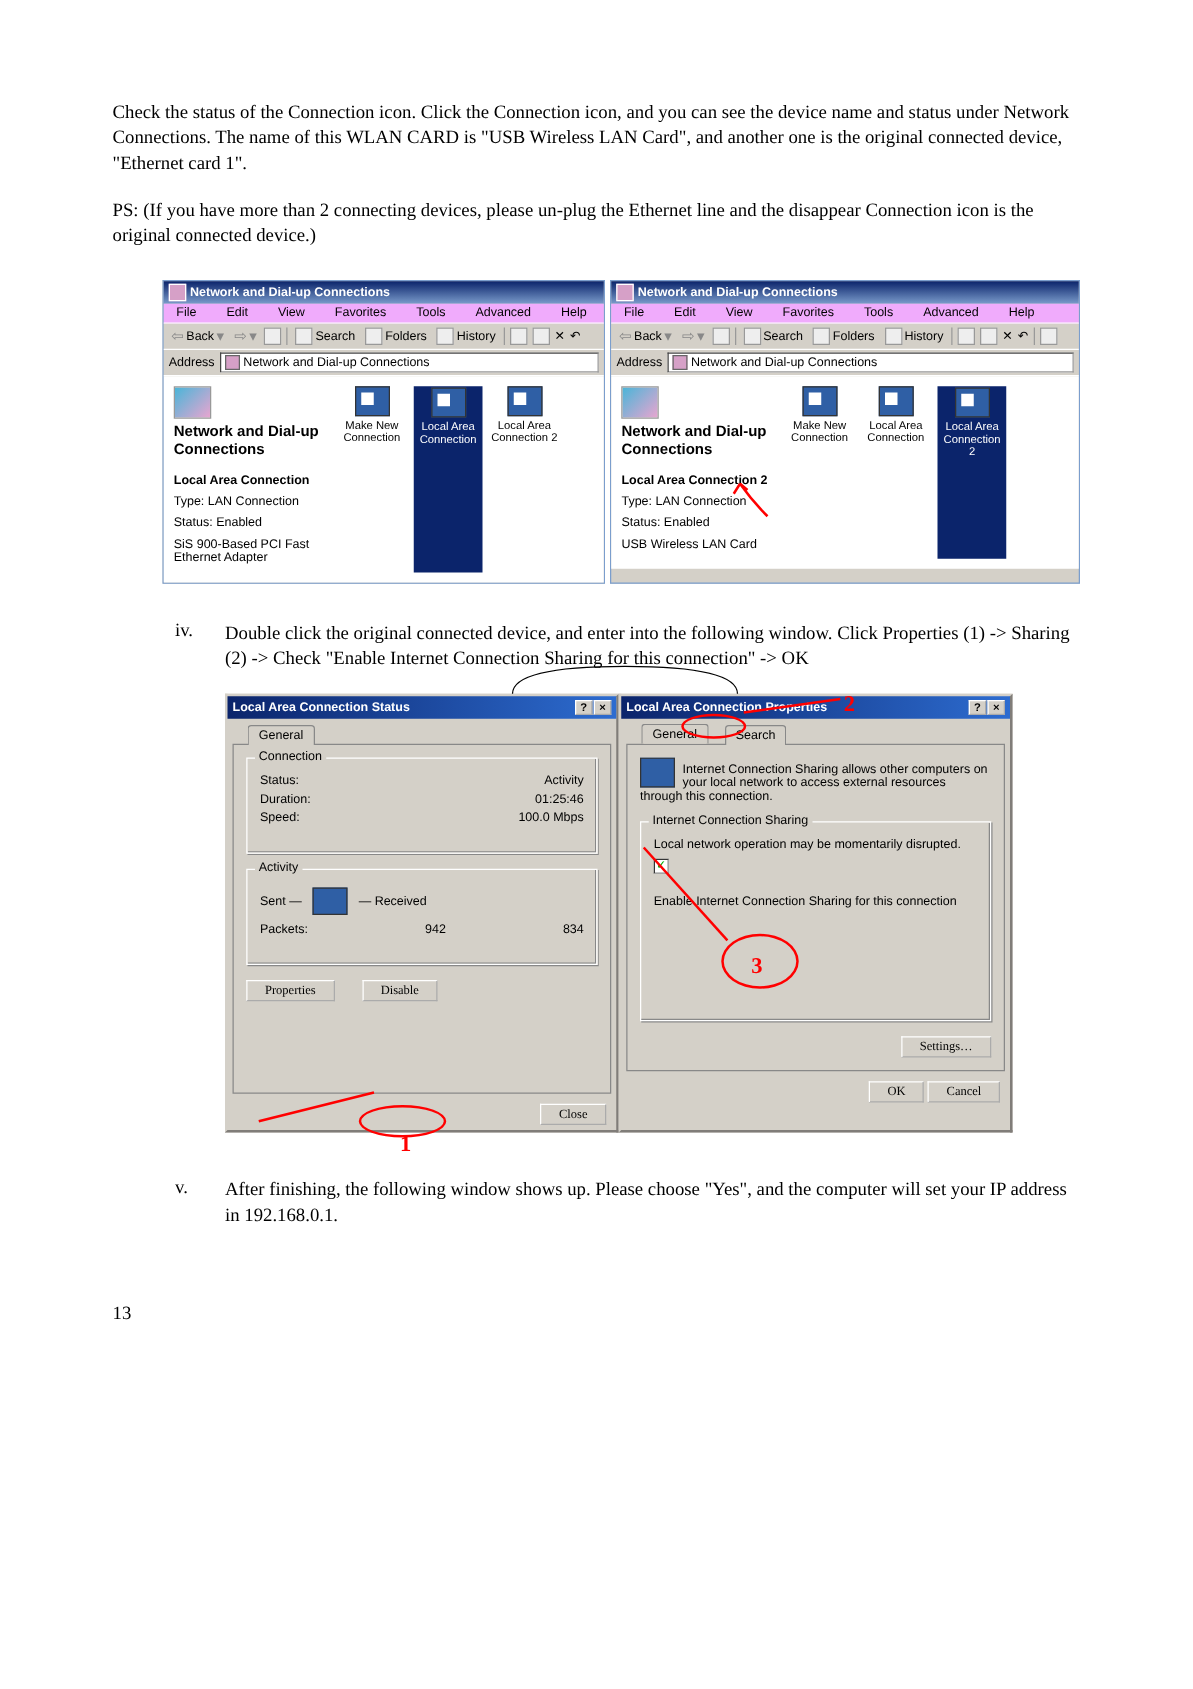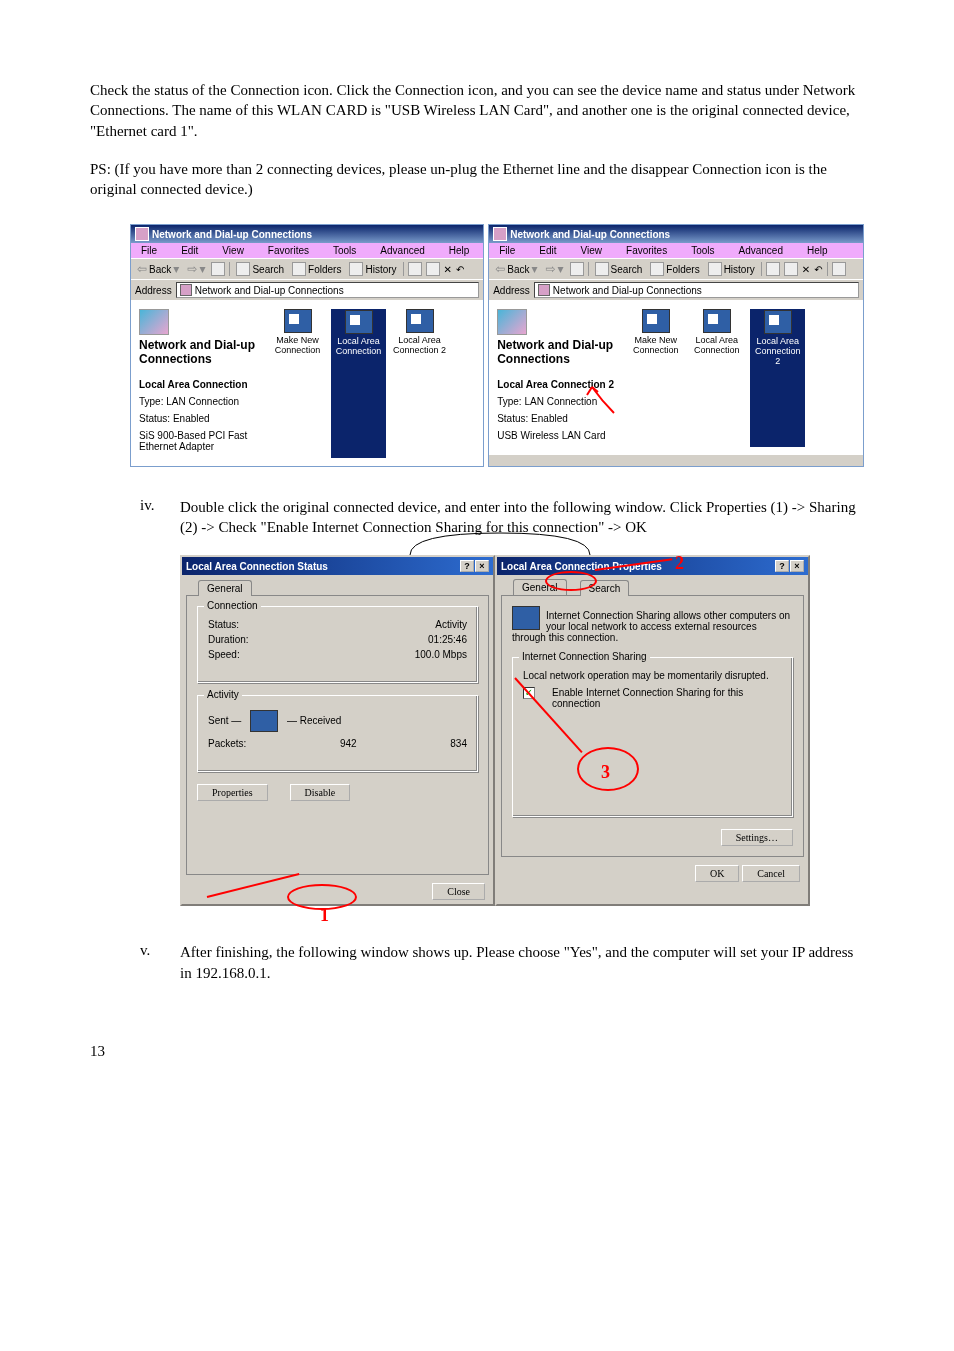--- a/index.html
+++ b/index.html
@@ -44,21 +44,21 @@
     .panel { border: 1px solid #888; margin: 0 4px 4px 4px; padding: 10px; background: #d4d0c8; min-height: 280px; }
     .grp { border: 1px solid #fff; box-shadow: -1px -1px 0 #888 inset, 1px 1px 0 #888; padding: 8px 10px 18px 10px; margin-bottom: 12px; position: relative; }
     .grp-title { position: absolute; top: -7px; left: 6px; background: #d4d0c8; padding: 0 3px; font-size: 10px; }
     .kv { display: flex; justify-content: space-between; margin: 4px 0; font-size: 10px; }
     .act-center { text-align: left; margin: 6px 0; }
     .act-center .aicon { width: 28px; height: 22px; background: #2f5fa5; border: 1px solid #333; display: inline-block; vertical-align: middle; margin: 0 6px; }
     .btnrow { display: flex; gap: 22px; margin-top: 8px; }
     .wbtn { border: 1px outset #fff; background: #d4d0c8; padding: 2px 14px; font-size: 10px; font-family: Tahoma; }
     .lower-btn { text-align: right; padding: 4px 8px; }
     .desc-line { font-size: 10px; margin: 4px 0; }
-    .check { display: flex; align-items: flex-start; gap: 17px; font-size: 10px; margin: 6px 0; }
+    .check { display: flex; align-items: flex-start; gap: 17px; font-size: 10px; margin: 6px 0; flex-direction: column; }
     .check .cb { width: 12px; height: 12px; background: #fff; border: 1px inset #888; font-size: 10px; text-align: center; line-height: 10px; color: #0a0; flex: 0 0 12px; }
     .smallicon { width: 28px; height: 24px; background: #2f5fa5; border: 1px solid #333; float: left; margin-right: 6px; }
     .red-circ { position: absolute; border: 2px solid #ff0000; border-radius: 50%; }
     .red-num { position: absolute; color: #ff0000; font-weight: bold; font-family: "Times New Roman"; font-size: 18px; }
     .red-line { position: absolute; background: #ff0000; height: 2px; transform-origin: left center; }
     .pagenum { text-align: left; font-size: 15px; margin-top: 60px; }
   </style>
 </head>
 <body>
 

